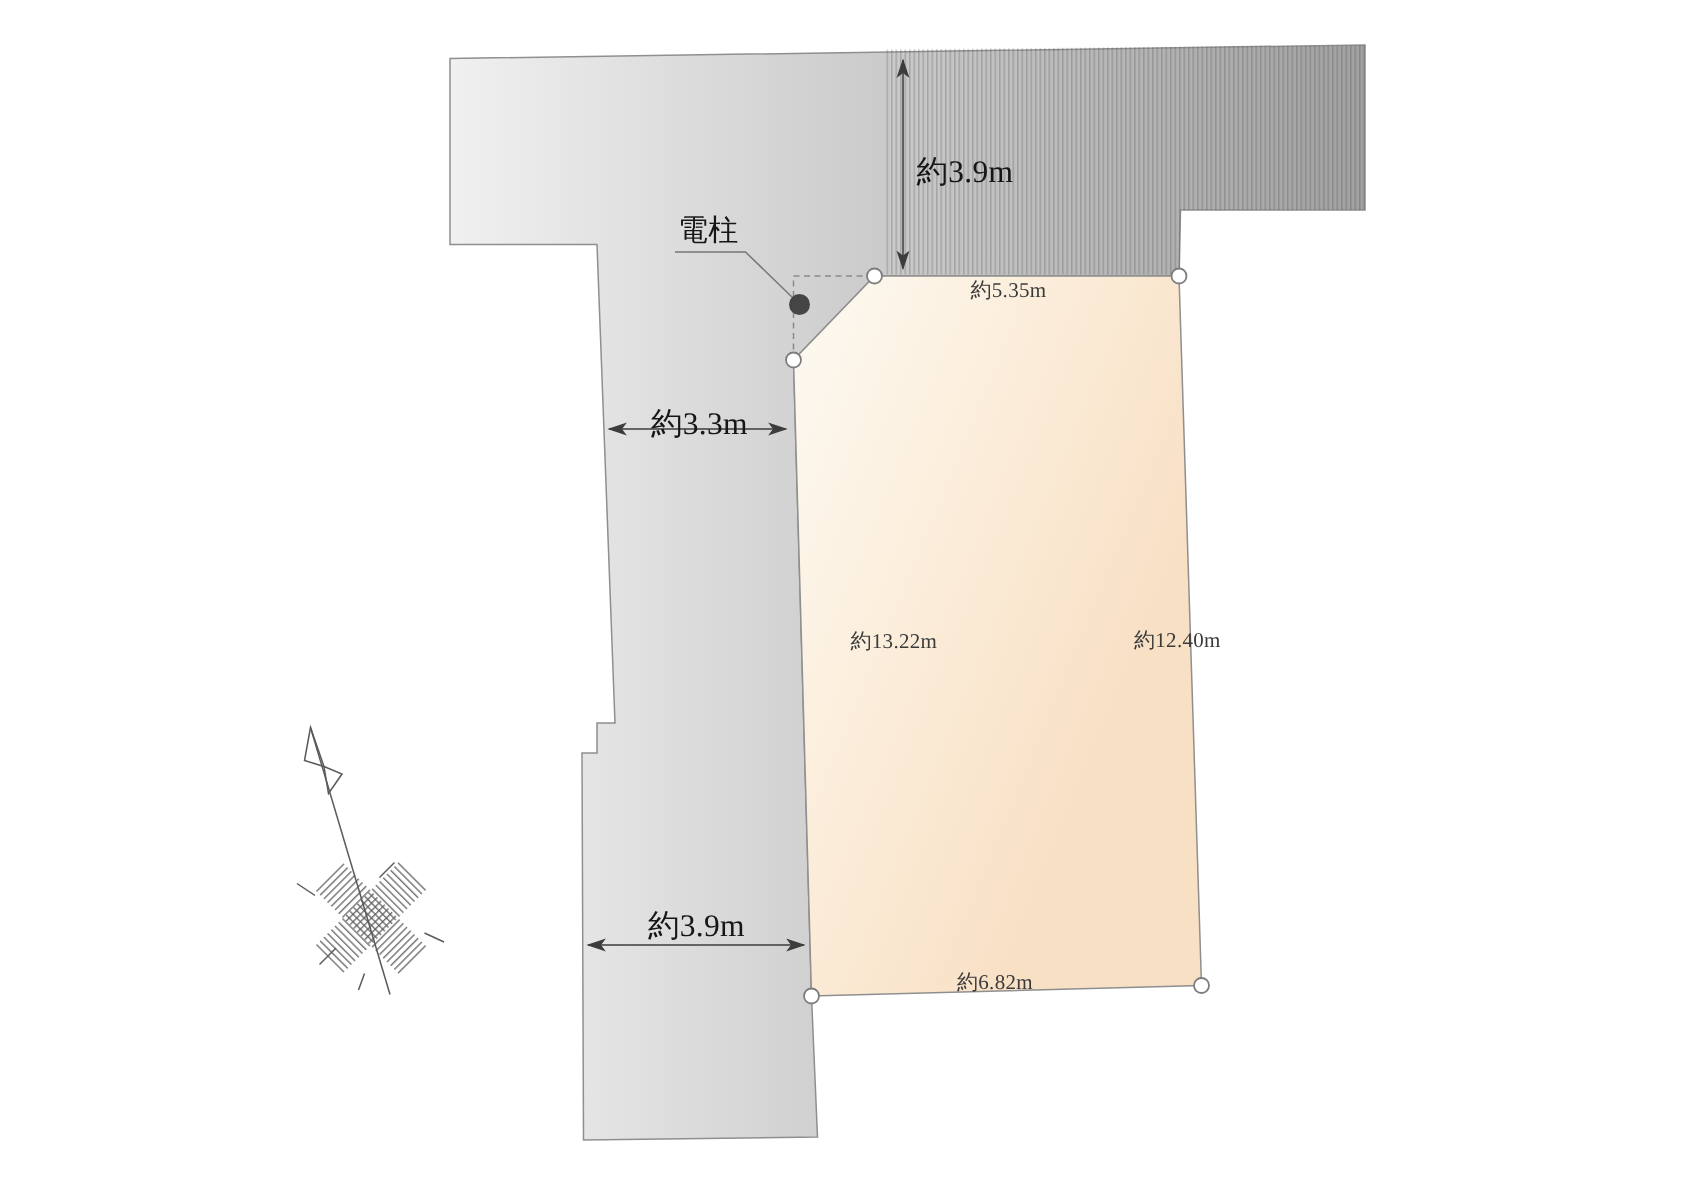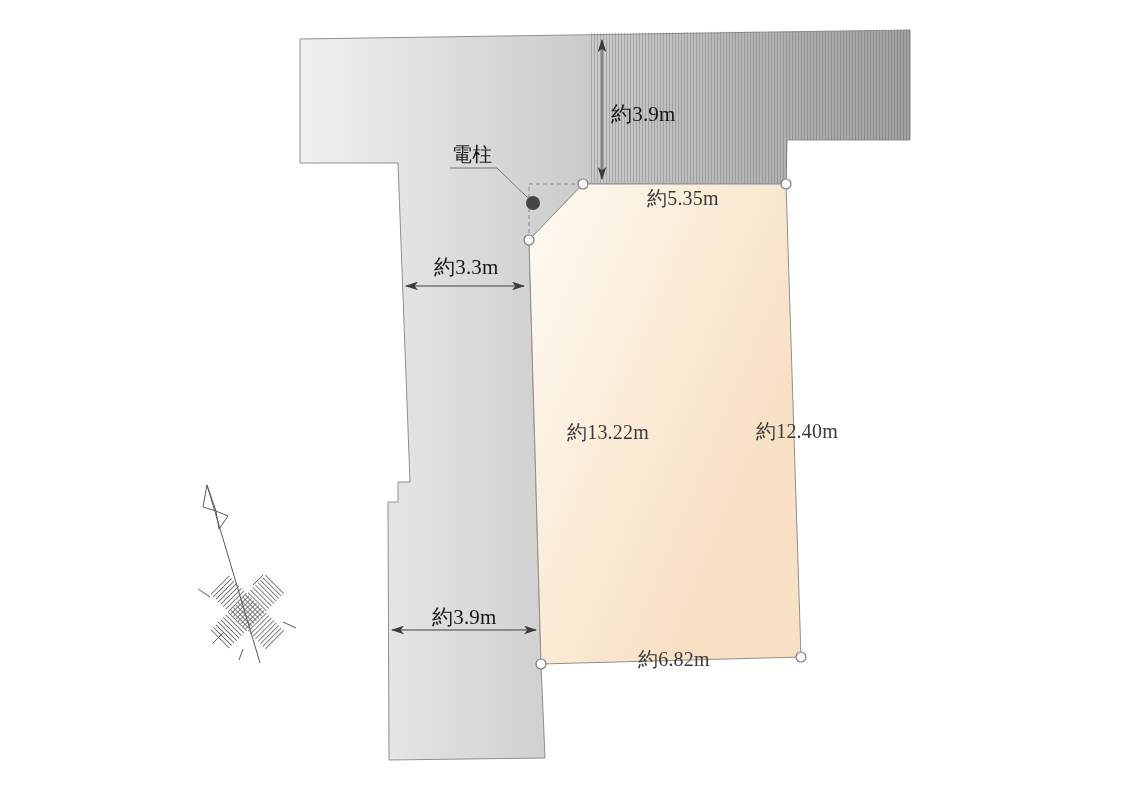--- a/index.html
+++ b/index.html
@@ -27,21 +27,21 @@
   .st-road-l{stop-color:var(--road-light,#f1f1f1);}
   .st-road-m{stop-color:var(--road-mid,#cdcdcd);}
   .st-road-d{stop-color:var(--road-dark,#a1a1a1);}
   .st-parcel-l{stop-color:var(--parcel-light,#fdfaf3);}
   .st-parcel-m{stop-color:var(--parcel-mid,#fbecd8);}
   .st-parcel-d{stop-color:var(--parcel-dark,#f8e0c5);}
 
   
   .lbl{
     position:absolute;white-space:nowrap;line-height:1.15;
-    font-size:20px;color:var(--text-dim,#3a3a3a);letter-spacing:.2px;
+    font-size:14px;color:var(--text-dim,#3a3a3a);letter-spacing:.2px;
   }
   .lbl.strong{font-size:21px;color:var(--text-strong,#161616);}
   .lbl.mid{font-size:20px;color:var(--text-strong,#222222);font-family:Liberation Mono, monospace;}
 </style>
 </head>
 <body>
 
 <div class="stage">
 
   <svg width="1132" height="800" viewBox="0 0 1132 800">
@@ -99,19 +99,19 @@
       <line class="north-stroke" x1="253" y1="585" x2="263" y2="575"></line>
       <line class="north-stroke" x1="210" y1="597" x2="198" y2="589"></line>
       <line class="north-stroke" x1="283" y1="622" x2="296" y2="628"></line>
       <line class="north-stroke" x1="224" y1="632" x2="213" y2="643"></line>
       <line class="north-stroke" x1="243" y1="649" x2="239" y2="660"></line>
     </g>
   </svg>
 
   <div class="lbl strong" style="left:611px;top:102px">約3.9m</div>
   <div class="lbl" style="left:647px;top:187px">約5.35m</div>
-  <div class="lbl strong" style="left:434px;top:255px">約3.3m</div>
+  <div class="lbl strong" style="left:434px;top:270px">約3.3m</div>
   <div class="lbl" style="left:567px;top:421px">約13.22m</div>
   <div class="lbl" style="left:756px;top:420px">約12.40m</div>
   <div class="lbl" style="left:638px;top:648px">約6.82m</div>
   <div class="lbl strong" style="left:432px;top:605px">約3.9m</div>
   <div class="lbl mid" style="left:452px;top:144px">電柱</div>
 </div>
 
 </body></html>

